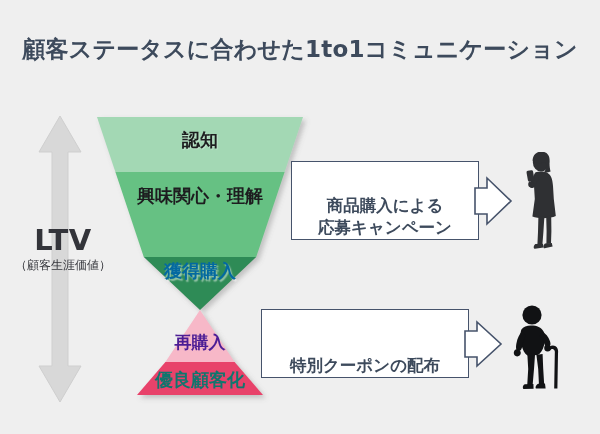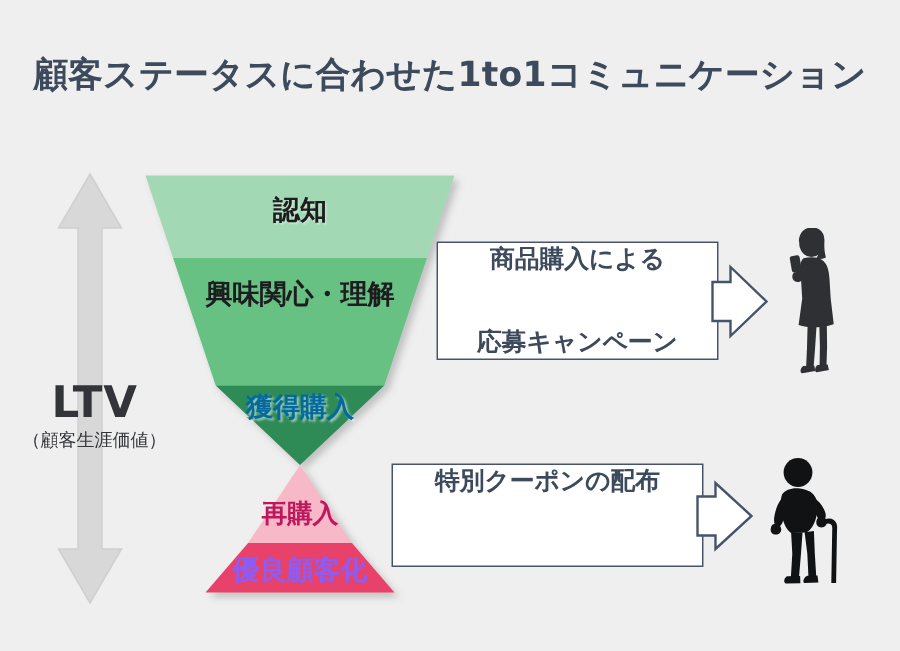--- a/index.html
+++ b/index.html
@@ -42,21 +42,20 @@
     top: 114px;
     width: 48px;
     height: 290px;
   }
   .ltv-label {
     position: absolute;
     left: 0px;
     top: 225px;
     width: 126px;
     text-align: center;
-    margin-top: 28px;
   }
   .ltv-main {
     font-size: 29px;
     font-weight: bold;
     color: #33343a;
     line-height: 1.05;
     letter-spacing: 0.5px;
   }
   .ltv-sub {
     font-size: 12px;
@@ -90,37 +89,37 @@
     left: 97px; top: 184px; width: 206px;
     font-size: 18px; color: #1d1d1f;
   }
   .lbl-purchase {
     left: 97px; top: 259px; width: 206px;
     font-size: 18px; color: #0369a1;
     text-shadow: 1.5px 1.5px 1.5px rgba(255,255,255,0.55);
   }
   .lbl-repeat {
     left: 97px; top: 331px; width: 206px;
-    font-size: 17px; color: #be185d;
+    font-size: 17px; color: #4c1d95;
   }
   .lbl-loyal {
     left: 97px; top: 368px; width: 206px;
-    font-size: 18px; color: #8b5cf6;
+    font-size: 18px; color: #0f766e;
   }
 
   
   .callout {
     position: absolute;
     background: #ffffff;
     border: 1.6px solid #46536b;
     box-sizing: border-box;
     display: flex;
     flex-direction: column;
     align-items: center;
-    justify-content: space-between;
+    justify-content: flex-end;
     color: #3d4a5c;
     font-weight: bold;
     line-height: 1.32;
   }
   .callout-1 {
     left: 291px; top: 161px;
     width: 188px; height: 79px;
     font-size: 16.5px;
   }
   .callout-2 {

